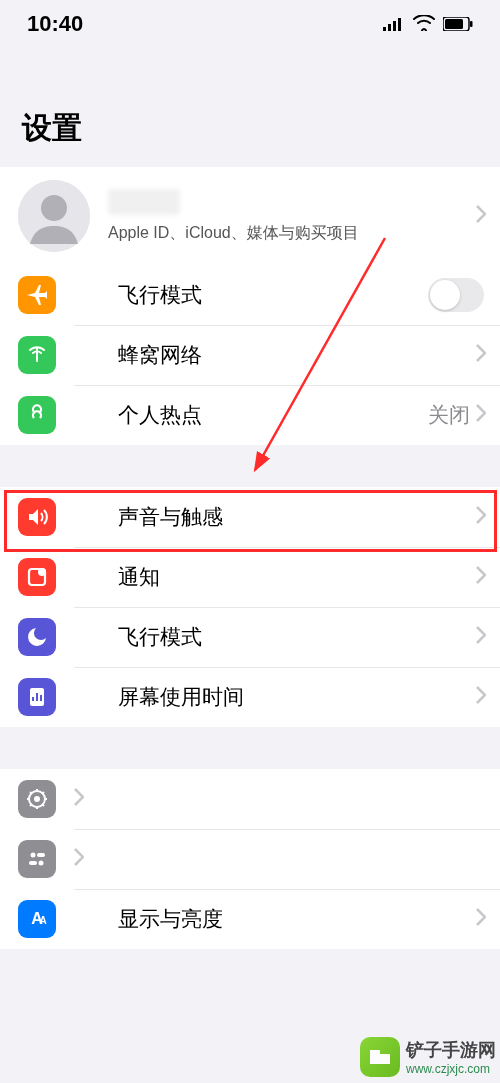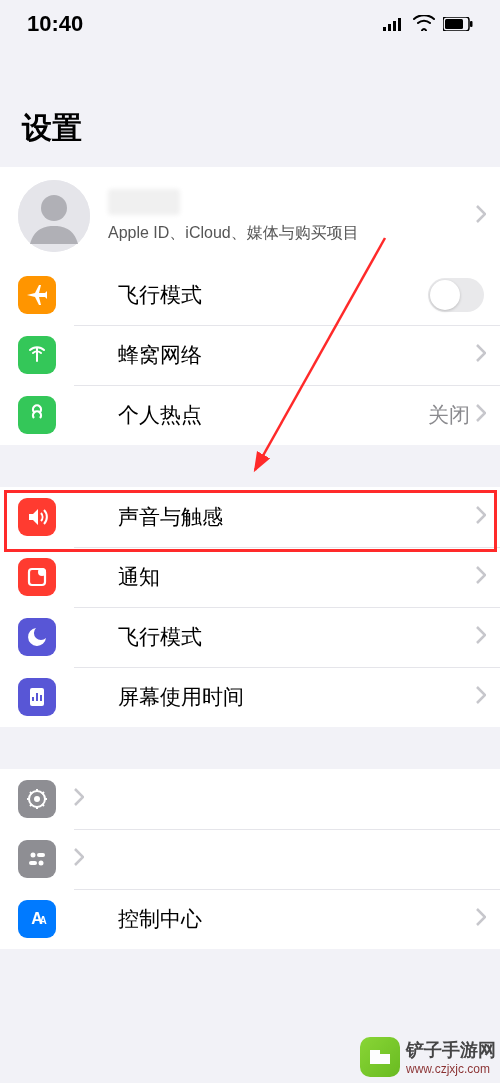--- a/index.html
+++ b/index.html
@@ -188,21 +188,21 @@
             <polyline points="1,1 9,9 1,17"></polyline>
           </svg></span>
       </div>
       <div class="row">
         <div class="icon bg-blue2">
           <svg viewBox="0 0 24 24">
             <text x="12" y="17" font-size="16" font-weight="bold" text-anchor="middle" fill="#fff">A</text>
             <text x="18" y="17" font-size="10" font-weight="bold" text-anchor="middle" fill="#fff">A</text>
           </svg>
         </div>
-        <div class="label">控制中心</div>
+        <div class="label">显示与亮度</div>
         <span class="chevron"><svg viewBox="0 0 10 18">
             <polyline points="1,1 9,9 1,17"></polyline>
           </svg></span>
       </div>
     </div>
   </div>
 
 <div class="highlight-box" style="left:4px; top:490px; width:493px; height:62px;"></div>
 <svg class="arrow-svg" style="left:240px; top:230px; width:160px; height:260px;" viewBox="0 0 160 260">
   <defs>
@@ -214,15 +214,15 @@
 </svg>
 
 <div class="watermark">
   <div class="wm-logo">
     <svg width="26" height="26" viewBox="0 0 26 26">
         <path d="M3 20 L3 6 L13 6 L13 10 L23 10 L23 20 Z" fill="#fff"></path>
       </svg>
   </div>
   <div>
     <div style="font-weight:600;color:#333">铲子手游网</div>
-    <div style="font-size:12px;color:#7f1d1d">www.czjxjc.com</div>
+    <div style="font-size:12px;color:#15803d">www.czjxjc.com</div>
   </div>
 </div>
 
 </body></html>

